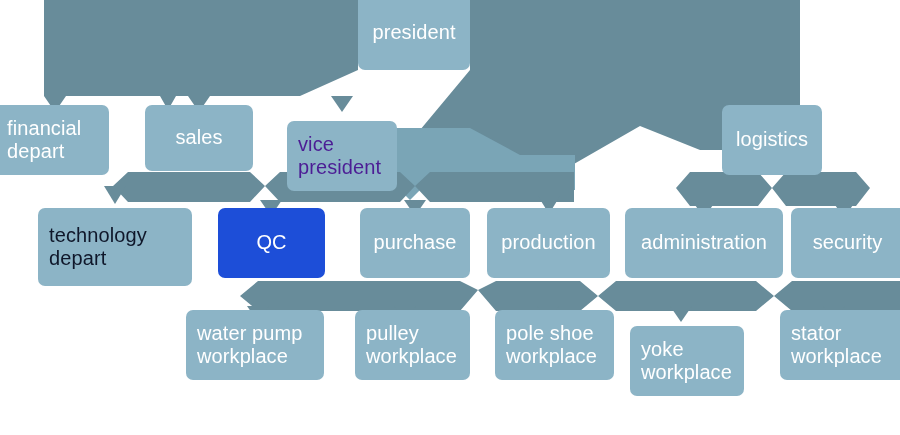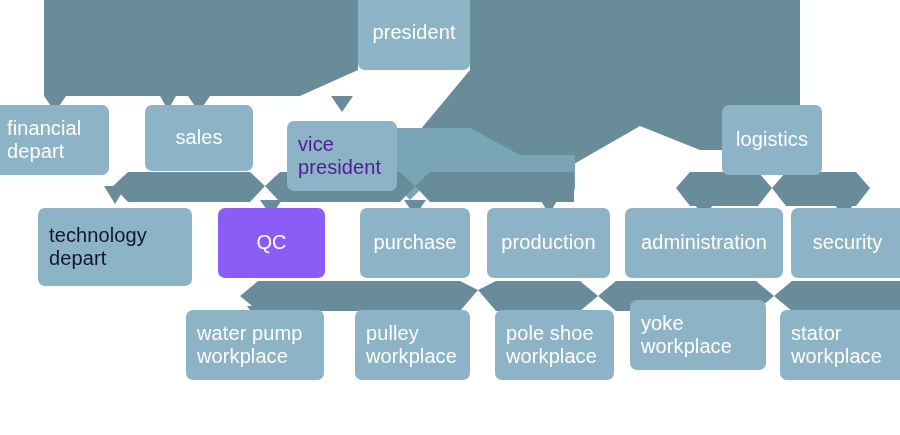--- a/index.html
+++ b/index.html
@@ -177,30 +177,30 @@
   <div id="nodes">
       <div class="node center clip-top" style="left: 358px; top: -4px; width: 112px; height: 74px; background: rgb(140, 180, 198); color: rgb(255, 255, 255);"><span>president</span></div>
       <div class="node clip-left" style="left: -4px; top: 105px; width: 113px; height: 70px; background: rgb(140, 180, 198); color: rgb(255, 255, 255);"><span>financial
 depart</span></div>
       <div class="node center" style="left: 145px; top: 105px; width: 108px; height: 66px; background: rgb(140, 180, 198); color: rgb(255, 255, 255);"><span>sales</span></div>
       <div class="node" style="left: 287px; top: 105px; width: 110px; height: 70px; background: rgb(140, 180, 198); color: #4c1d95; margin-top: 16px;"><span>vice
 president</span></div>
       <div class="node center" style="left: 722px; top: 105px; width: 100px; height: 70px; background: rgb(140, 180, 198); color: rgb(255, 255, 255);"><span>logistics</span></div>
       <div class="node" style="left: 38px; top: 208px; width: 154px; height: 78px; background: rgb(140, 180, 198); color: #0f172a;"><span>technology
 depart</span></div>
-      <div class="node center" style="left: 218px; top: 208px; width: 107px; height: 70px; background: #8b5cf6; color: rgb(255, 255, 255);"><span>QC</span></div>
+      <div class="node center" style="left: 218px; top: 208px; width: 107px; height: 70px; background: #1d4ed8; color: rgb(255, 255, 255);"><span>QC</span></div>
       <div class="node center" style="left: 360px; top: 208px; width: 110px; height: 70px; background: rgb(140, 180, 198); color: rgb(255, 255, 255);"><span>purchase</span></div>
       <div class="node center" style="left: 487px; top: 208px; width: 123px; height: 70px; background: rgb(140, 180, 198); color: rgb(255, 255, 255);"><span>production</span></div>
       <div class="node center" style="left: 625px; top: 208px; width: 158px; height: 70px; background: rgb(140, 180, 198); color: rgb(255, 255, 255); justify-content: center;"><span>administration</span></div>
       <div class="node center clip-right" style="left: 791px; top: 208px; width: 113px; height: 70px; background: rgb(140, 180, 198); color: rgb(255, 255, 255);"><span>security</span></div>
       <div class="node" style="left: 186px; top: 310px; width: 138px; height: 70px; background: rgb(140, 180, 198); color: rgb(255, 255, 255);"><span>water pump
 workplace</span></div>
       <div class="node" style="left: 355px; top: 310px; width: 115px; height: 70px; background: rgb(140, 180, 198); color: rgb(255, 255, 255);"><span>pulley
 workplace</span></div>
       <div class="node" style="left: 495px; top: 310px; width: 119px; height: 70px; background: rgb(140, 180, 198); color: rgb(255, 255, 255);"><span>pole shoe
 workplace</span></div>
-      <div class="node" style="left: 630px; top: 300px; width: 136px; height: 70px; background: rgb(140, 180, 198); color: rgb(255, 255, 255);"><span>yoke
+      <div class="node" style="left: 630px; top: 326px; width: 114px; height: 70px; background: rgb(140, 180, 198); color: rgb(255, 255, 255);"><span>yoke
 workplace</span></div>
       <div class="node clip-right" style="left: 780px; top: 310px; width: 124px; height: 70px; background: rgb(140, 180, 198); color: rgb(255, 255, 255);"><span>stator
 workplace</span></div>
     </div>
 
 </div>
 
 </body></html>

